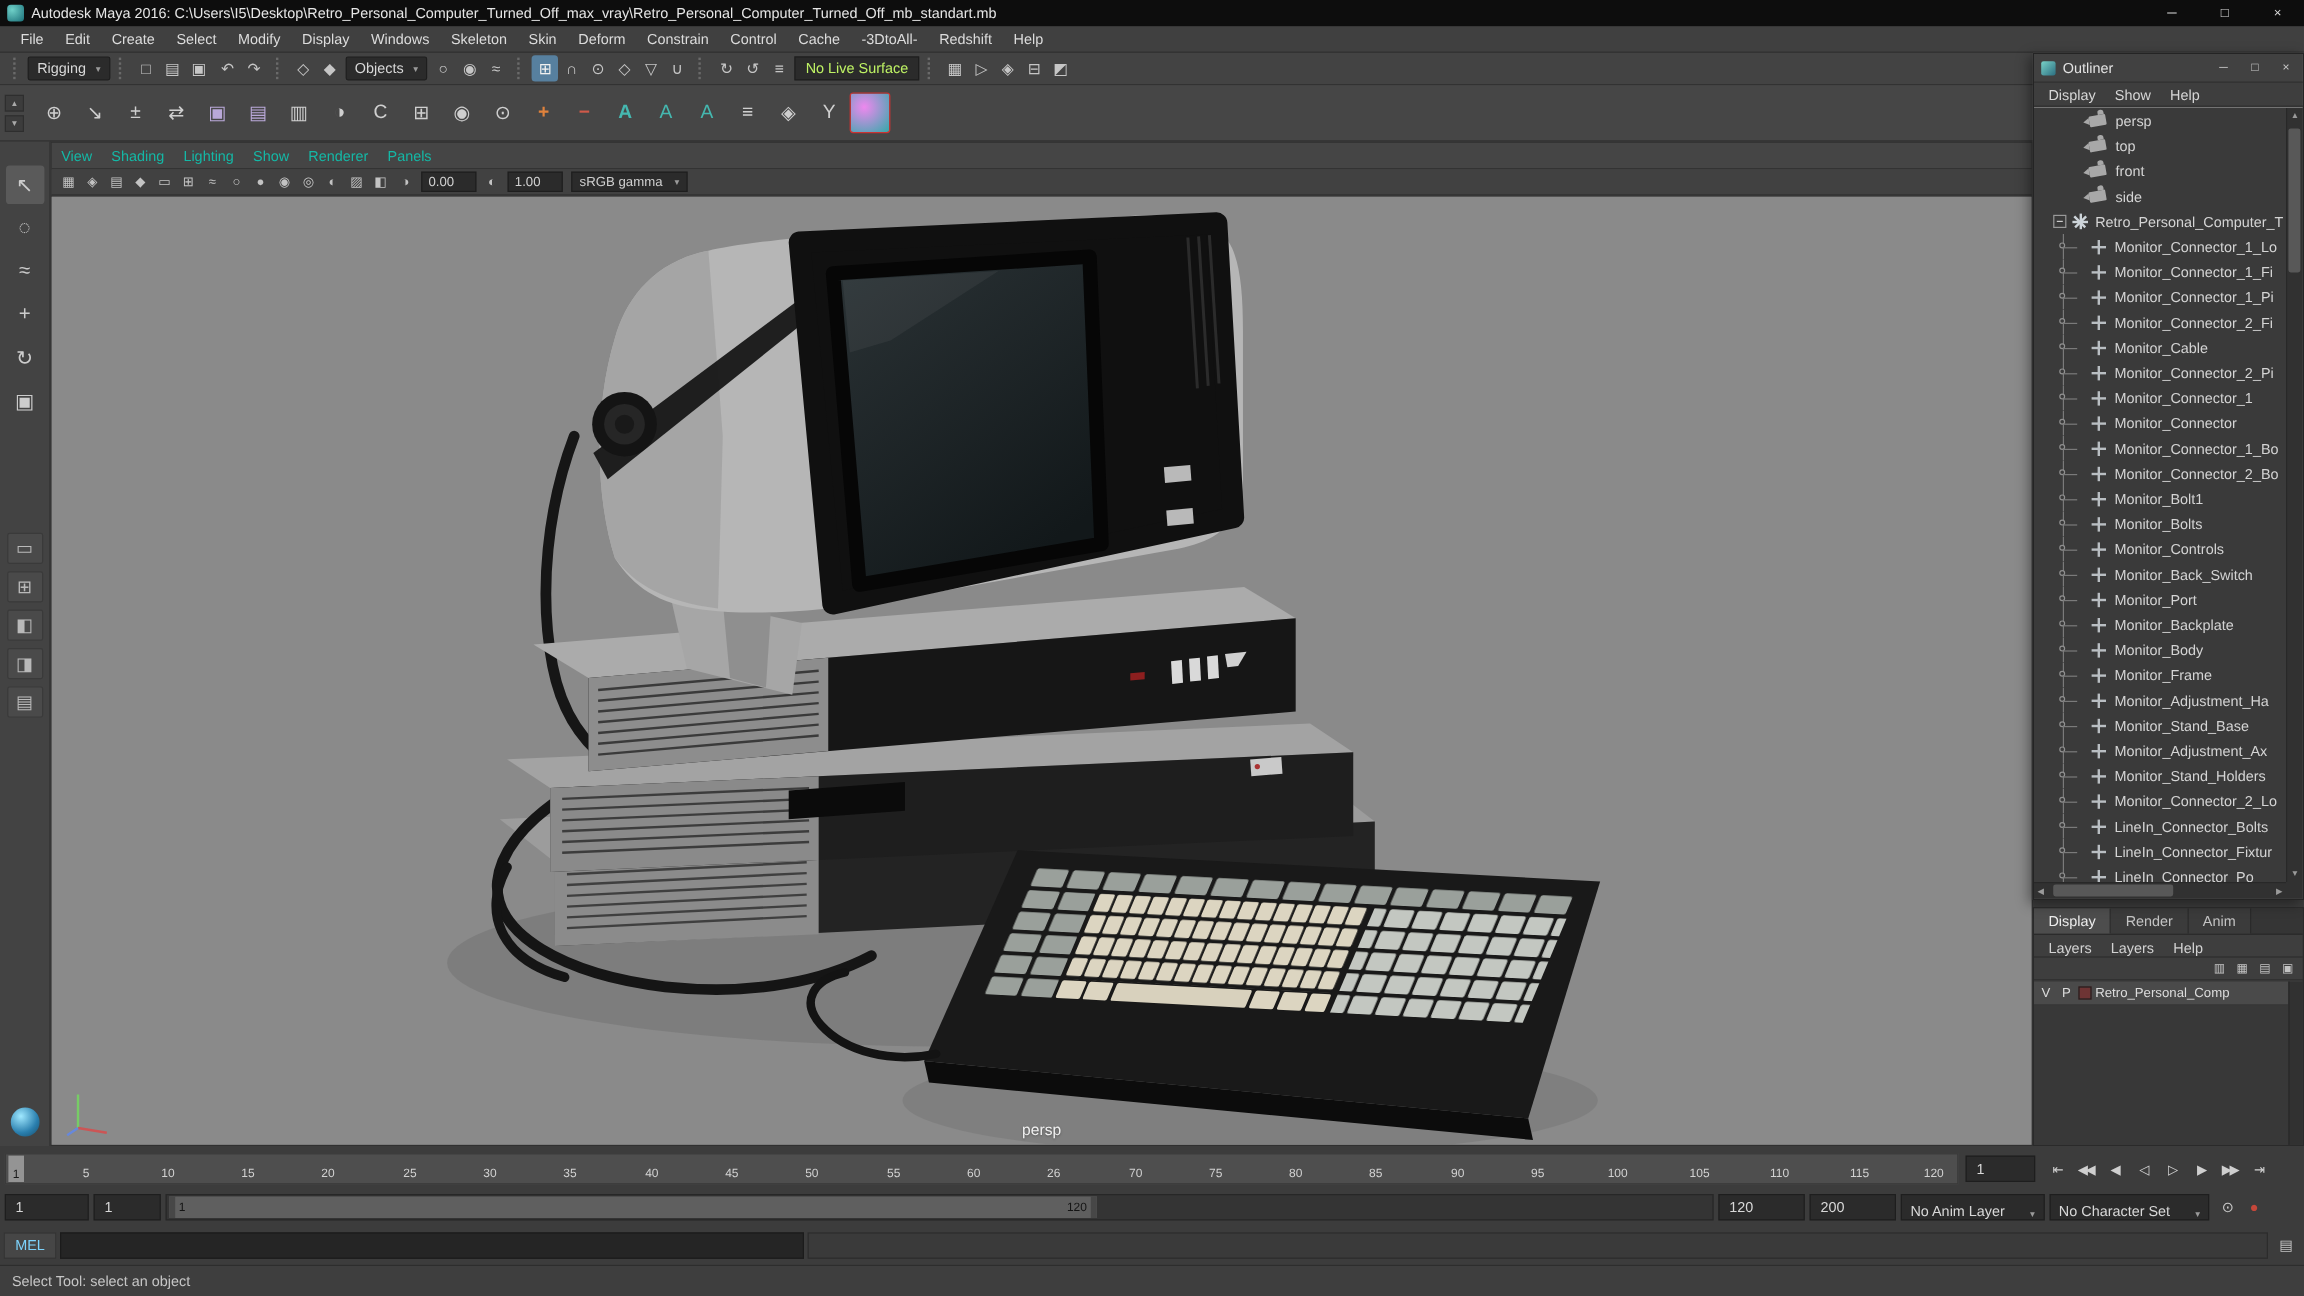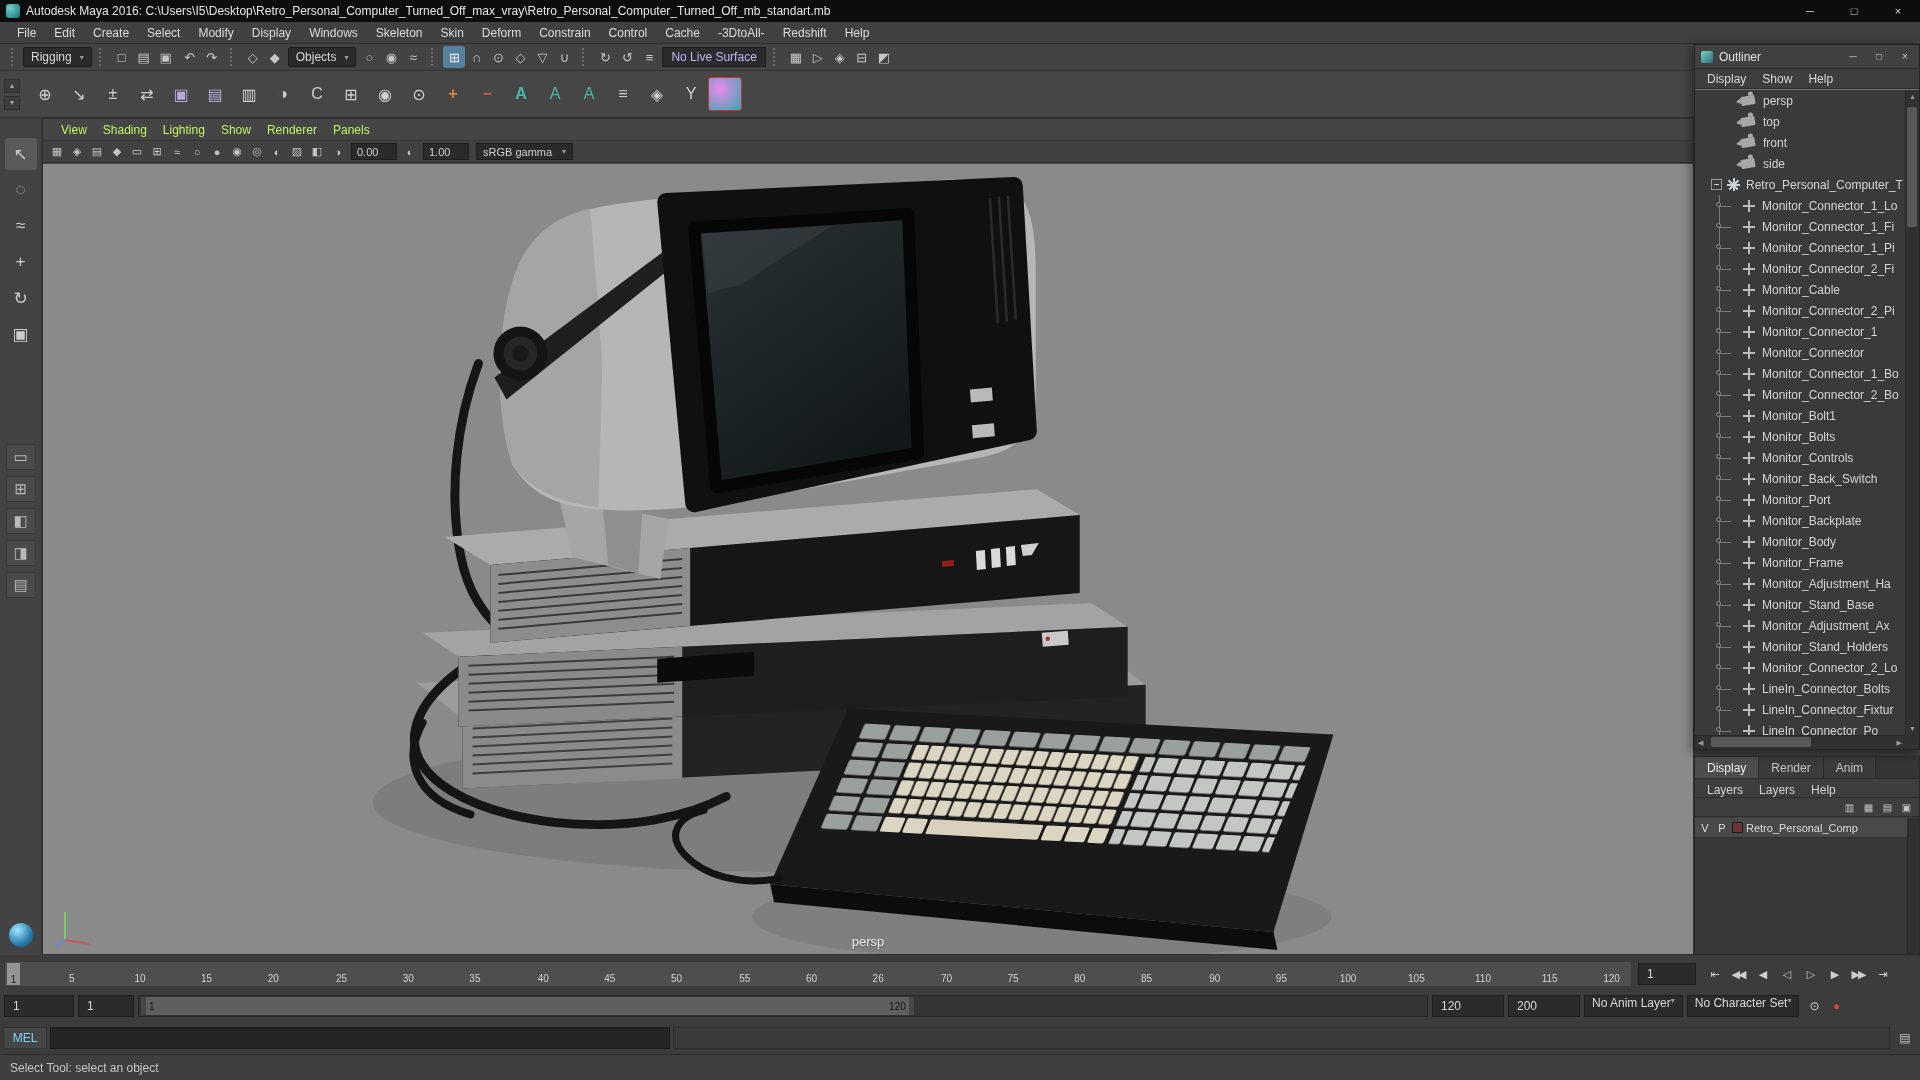--- a/index.html
+++ b/index.html
@@ -18,39 +18,39 @@
 .menu-item{padding:0 9px;font-size:12px;color:#dcdcdc;height:100%;display:flex;align-items:center;white-space:nowrap}
 
 
 .statusline{position:absolute;left:0;top:44px;width:1920px;height:27px;background:#434343;border-bottom:1px solid #323232;display:flex;align-items:center;gap:2px;padding:0 6px}
 .grip{width:5px;height:18px;border-left:2px dotted #6a6a6a;margin:0 5px;flex:none}
 .igroup{display:flex;flex:none}
 .combo{height:20px;background:#2b2b2b;border:1px solid #1e1e1e;border-radius:2px;display:flex;align-items:center;gap:8px;padding:0 7px;font-size:12px;color:#d8d8d8;flex:none}
 .arr{font-size:8px;color:#9a9a9a}
 .sicon{width:22px;height:22px;display:flex;align-items:center;justify-content:center;font-size:13px;color:#c6c6c6;border-radius:3px;flex:none}
 .sicon[data-active="true"]{background:#57809f;color:#f0f0f0}
-.tfield{height:20px;background:#2b2b2b;border:1px solid #1e1e1e;display:flex;align-items:center;padding:0 8px;font-size:12px;color:#c4b5fd;flex:none}
+.tfield{height:20px;background:#2b2b2b;border:1px solid #1e1e1e;display:flex;align-items:center;padding:0 8px;font-size:12px;color:#bef264;flex:none}
 
 
 .shelf{position:absolute;left:0;top:71px;width:1920px;height:47px;background:#464646;border-bottom:1px solid #2e2e2e;display:flex;align-items:center;gap:3px;padding:0 4px}
 .shelf-tabs{display:flex;flex-direction:column;gap:3px;margin-right:5px;flex:none}
 .shelf-tab-btn{width:16px;height:14px;background:#3c3c3c;border:1px solid #2e2e2e;color:#aaa;font-size:8px;display:flex;align-items:center;justify-content:center}
 .shelf-icon{width:34px;height:34px;border-radius:3px;display:flex;align-items:center;justify-content:center;font-size:16px;color:#c9c9c9;flex:none}
 
 
 .toolbox{position:absolute;left:0;top:118px;width:42px;height:837px;background:#434343;border-right:1px solid #353535;display:flex;flex-direction:column;align-items:center;padding-top:20px;gap:4px}
 .tool-btn{width:32px;height:32px;display:flex;align-items:center;justify-content:center;font-size:17px;color:#ccc;border-radius:3px;flex:none}
 .tool-btn[data-active="true"]{background:#5a5a5a}
 .layout-group{margin-top:90px;display:flex;flex-direction:column;gap:6px}
 .layout-btn{width:30px;height:26px;display:flex;align-items:center;justify-content:center;font-size:15px;color:#b9b9b9;background:#4a4a4a;border:1px solid #3a3a3a;border-radius:2px}
 .maya-sphere{position:absolute;bottom:8px;left:9px;width:24px;height:24px;border-radius:50%;background:radial-gradient(circle at 35% 30%,#9fe8ff,#2a7fae 60%,#174a68)}
 
 
 .viewport{position:absolute;left:42px;top:118px;width:1652px;height:837px;background:#454545;border:1px solid #303030}
-.vp-menus{height:22px;display:flex;align-items:center;padding-left:10px;border-bottom:1px solid #333;font-size:12px;color:#bef264}
+.vp-menus{height:22px;display:flex;align-items:center;border-bottom:1px solid #333;font-size:12px;color:#14b8a6}
 .vp-menu-item{padding:0 8px}
 .vp-toolbar{height:22px;display:flex;align-items:center;gap:1px;background:#414141;border-bottom:1px solid #2f2f2f;padding:0 4px}
 .vp-icon{width:20px;height:19px;display:flex;align-items:center;justify-content:center;font-size:11px;color:#c3c3c3;flex:none}
 .vp-field{width:46px;height:17px;background:#2b2b2b;border:1px solid #1e1e1e;font-size:11px;color:#d0d0d0;display:flex;align-items:center;padding:0 5px;margin:0 2px;flex:none}
 .vp-combo{height:17px;background:#2b2b2b;border:1px solid #1e1e1e;font-size:11px;color:#d0d0d0;display:flex;align-items:center;gap:10px;padding:0 6px;margin-left:4px;flex:none}
 .vp-canvas{position:absolute;left:0;top:45px;right:0;bottom:0;background:#8a8a8a;overflow:hidden}
 .scene{position:absolute;inset:0;width:100%;height:100%}
 .persp-label{position:absolute;left:50%;bottom:5px;transform:translateX(-50%);color:#f0f0f0;font-size:13px;text-shadow:0 1px 2px rgba(0,0,0,.35)}
 .axis{position:absolute;left:10px;bottom:6px}
 
@@ -119,21 +119,21 @@
 .tl-btn{width:24px;height:24px;display:flex;align-items:center;justify-content:center;font-size:11px;color:#cfcfcf;letter-spacing:-2px}
 
 
 .range{position:absolute;left:0;top:992px;width:1920px;height:28px;display:flex;align-items:center;gap:4px;padding:0 4px}
 .rg-field{height:22px;background:#2b2b2b;border:1px solid #1e1e1e;display:flex;align-items:center;padding:0 8px;font-size:12px;color:#d8d8d8;flex:none}
 .w70{width:70px}.w56{width:56px}.w72{width:72px}
 .rg-track{position:relative;width:1290px;height:22px;background:#343434;border:1px solid #272727;flex:none}
 .rg-inner{position:absolute;left:2px;top:1px;bottom:1px;width:60%;background:#5f5f5f;display:flex;align-items:center;justify-content:space-between;font-size:10px;color:#141414;padding:0 8px}
 .rg-inner::before,.rg-inner::after{content:"";position:absolute;top:0;bottom:0;width:5px;background:#474747}
 .rg-inner::before{left:0}.rg-inner::after{right:0}
-.rg-combo{height:22px;background:#2b2b2b;border:1px solid #1e1e1e;display:flex;align-items:flex-start;gap:0;padding:0 7px;font-size:12px;color:#d8d8d8;flex:none}
+.rg-combo{height:22px;background:#2b2b2b;border:1px solid #1e1e1e;display:flex;align-items:flex-end;gap:21px;padding:0 7px;font-size:12px;color:#d8d8d8;flex:none}
 .rg-icon{width:22px;height:22px;display:flex;align-items:center;justify-content:center;font-size:12px;color:#c9c9c9;flex:none}
 
 
 .mel{position:absolute;left:0;top:1024px;width:1920px;height:28px;display:flex;align-items:center;gap:3px;padding:0 3px}
 .mel-label{width:44px;height:22px;display:flex;align-items:center;justify-content:center;background:#464646;border:1px solid #333;font-size:12px;color:#7dd3fc;flex:none}
 .mel-input{flex:none;width:620px;height:22px;background:#252525;border:1px solid #1b1b1b;color:#ddd;font:12px "Liberation Sans",sans-serif;padding:0 6px}
 .mel-result{flex:1;height:22px;background:#3a3a3a;border:1px solid #2c2c2c}
 .mel-icon{width:24px;height:22px;display:flex;align-items:center;justify-content:center;color:#c3c3c3;font-size:12px;flex:none}
 .helpline{position:absolute;left:0;top:1054px;width:1920px;height:26px;background:#3e3e3e;border-top:1px solid #2d2d2d;display:flex;align-items:center;padding-left:10px;font-size:12px;color:#c6c6c6}
 </style>

